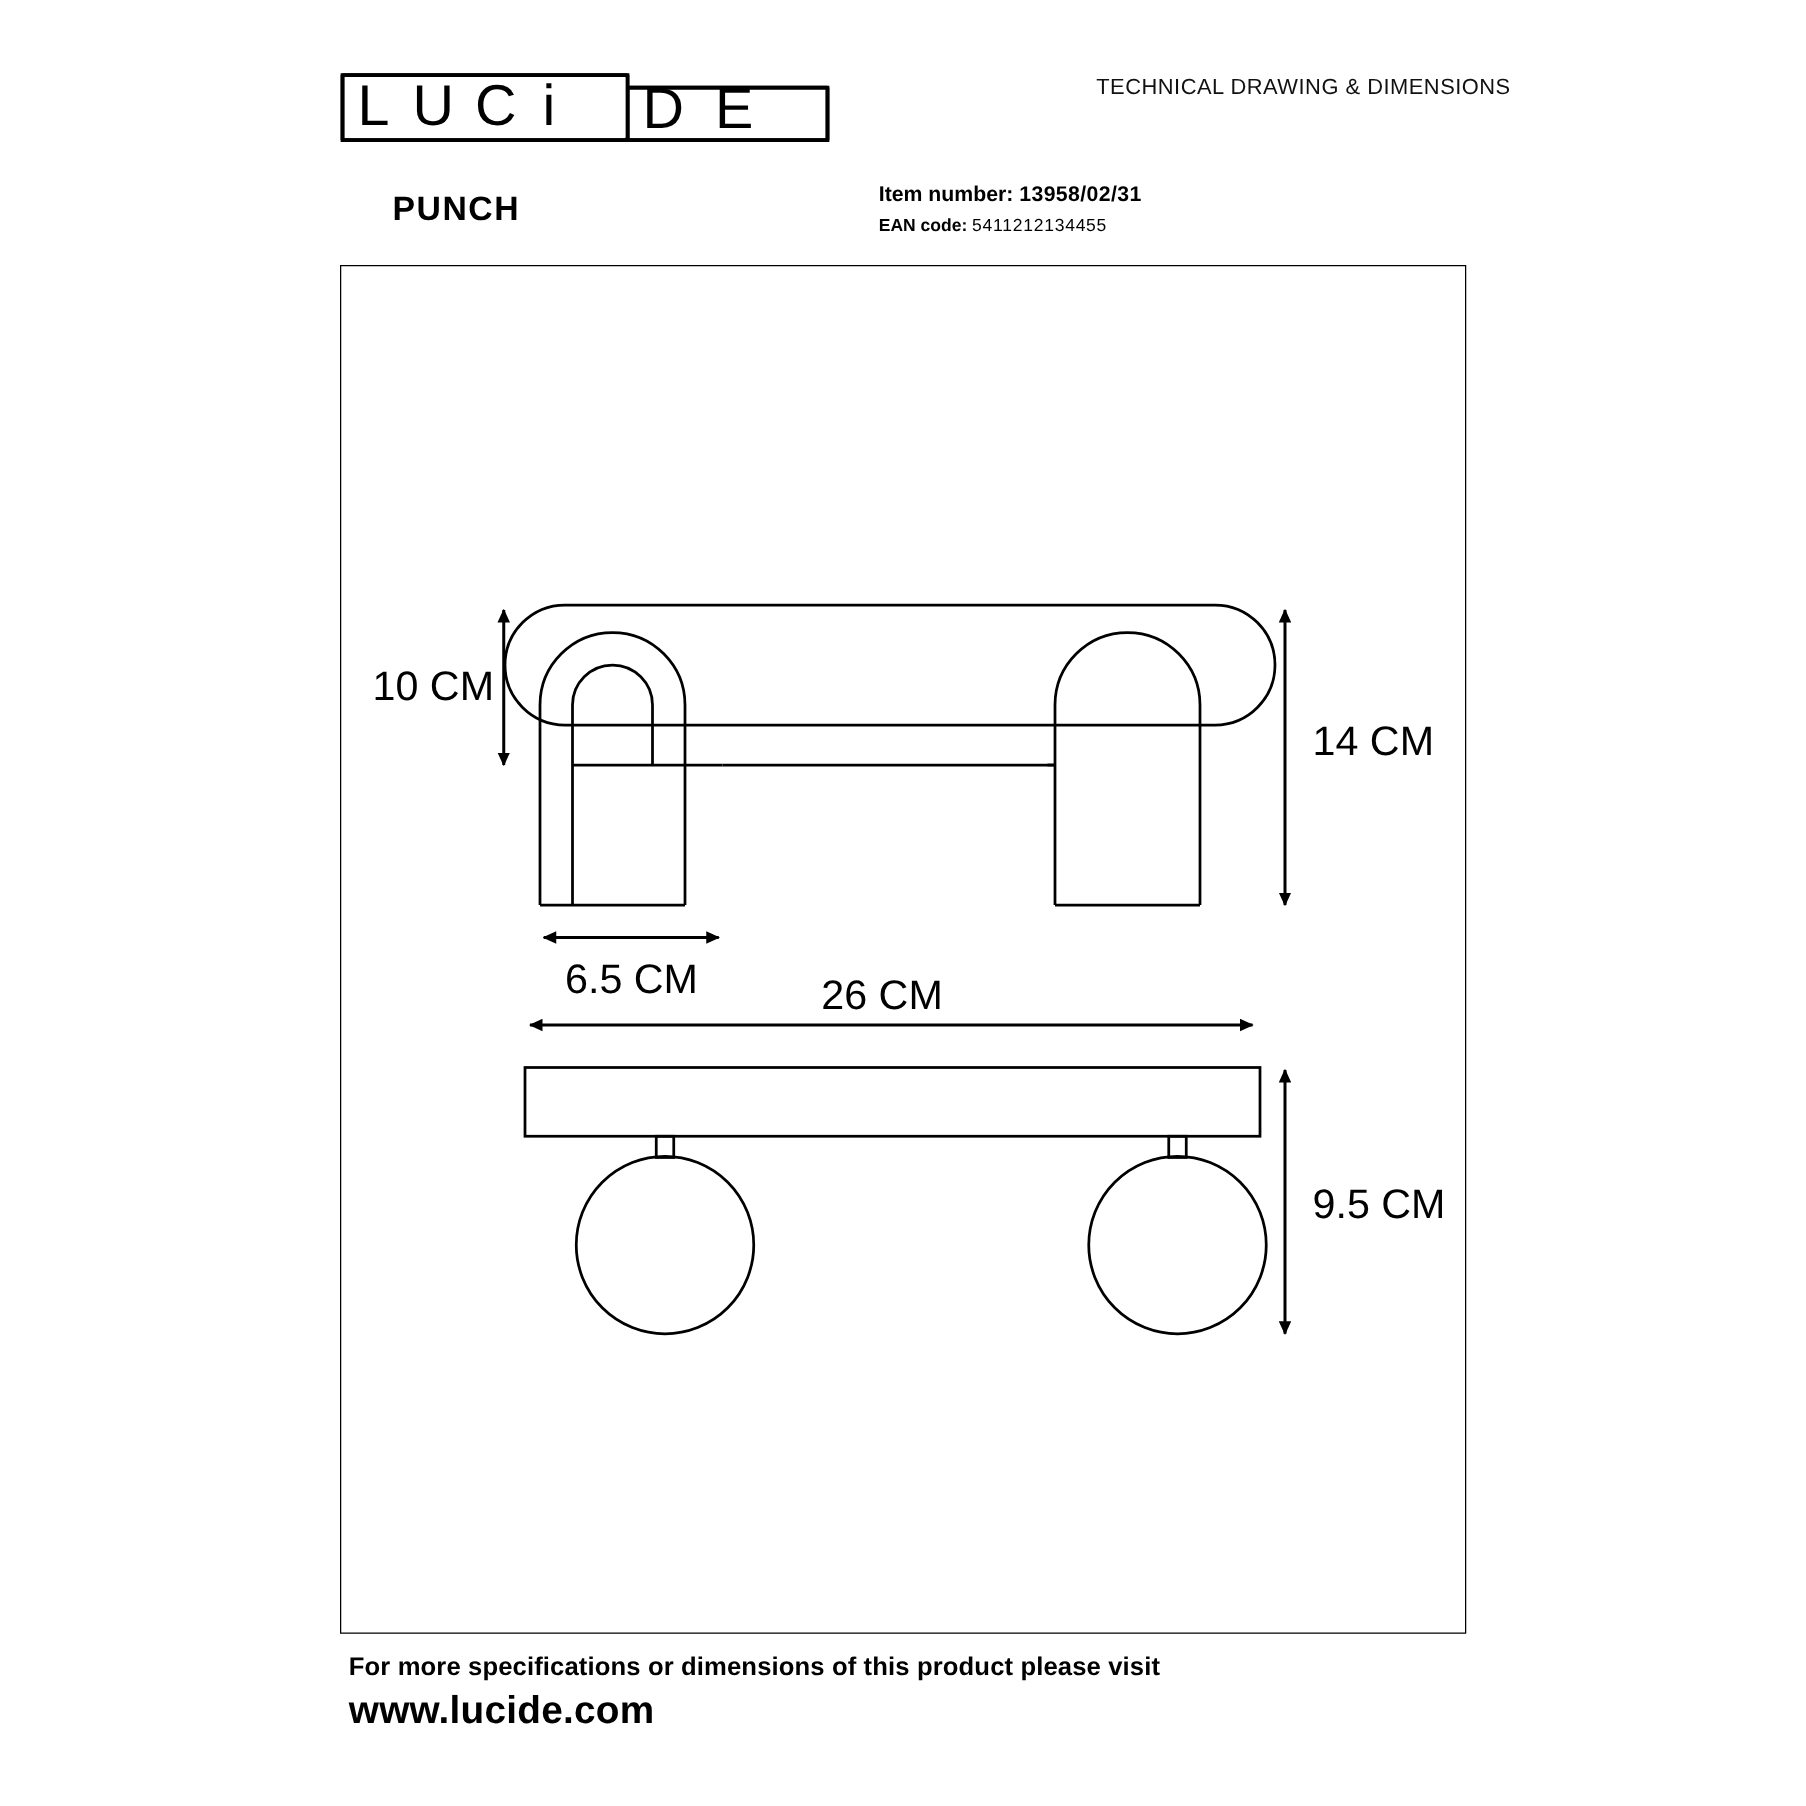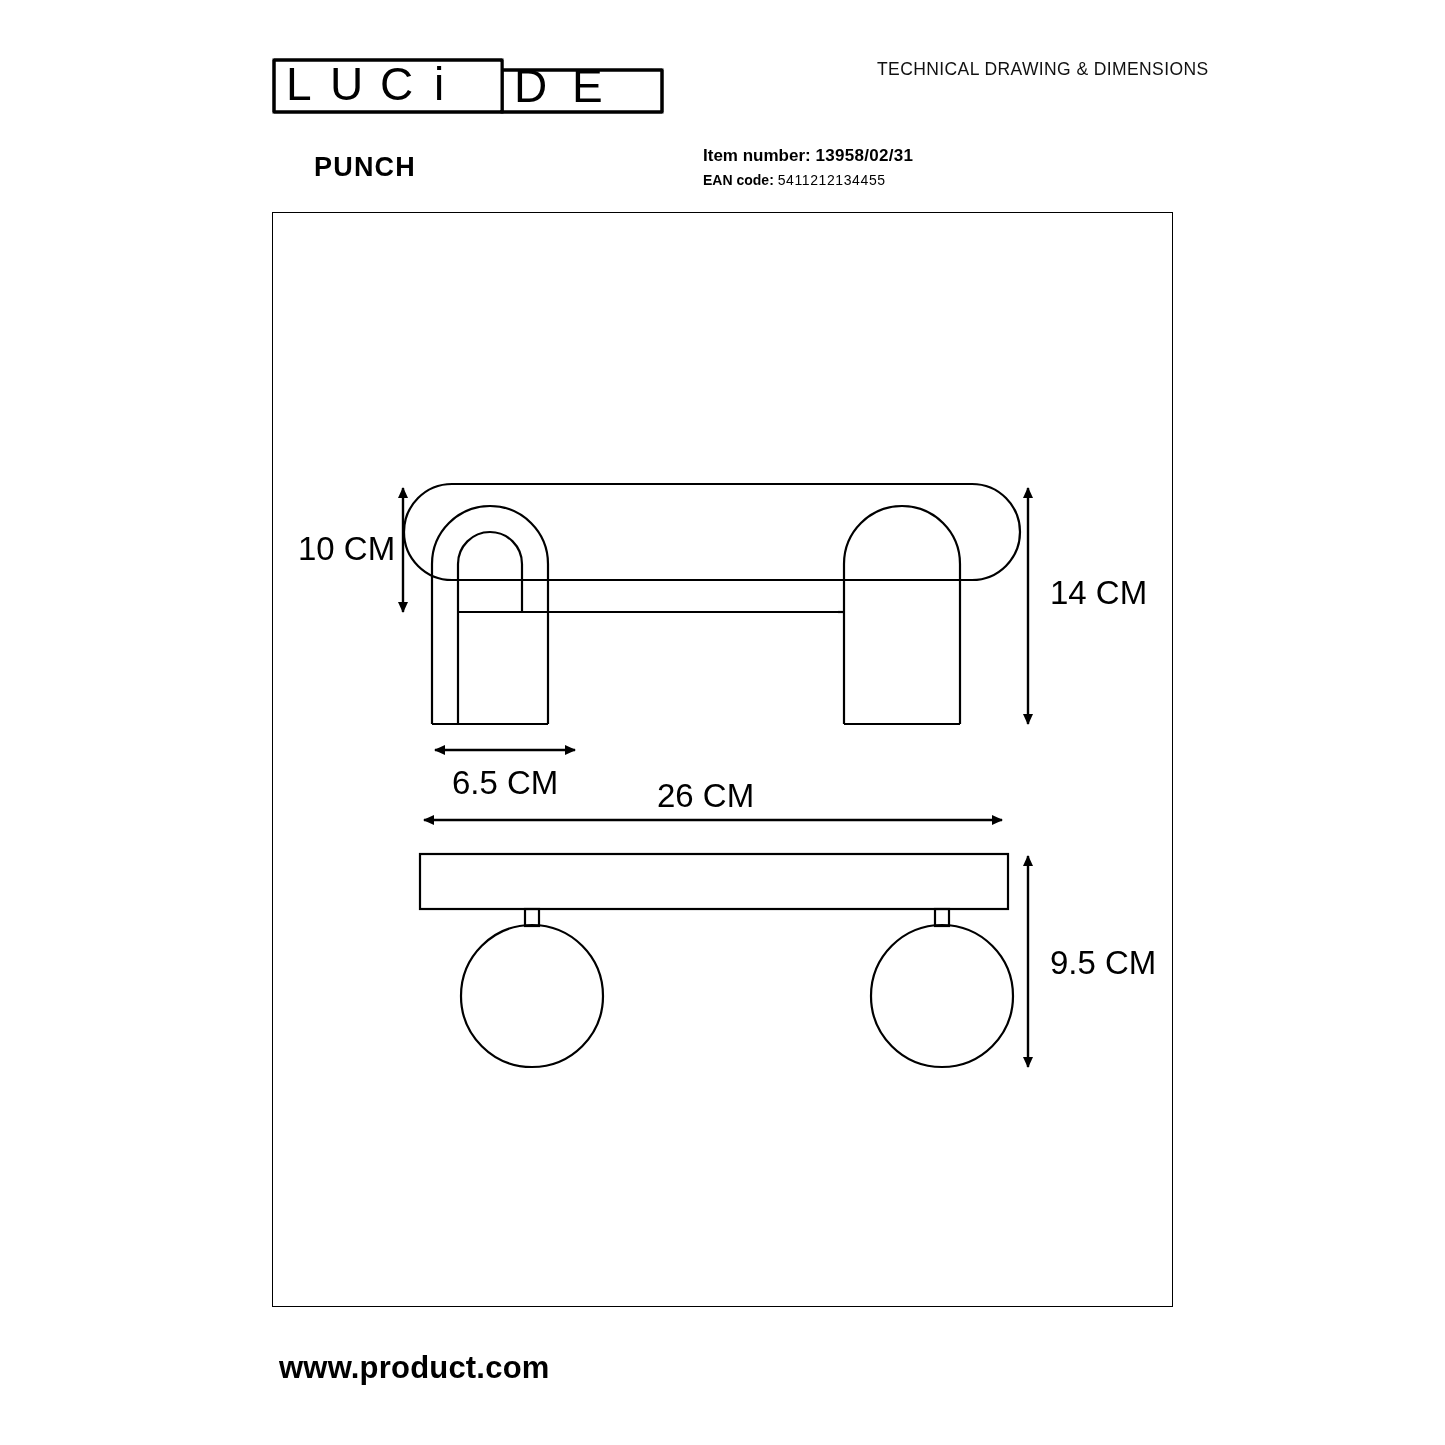--- a/index.html
+++ b/index.html
@@ -215,15 +215,16 @@
       <g font-family="Liberation Sans, sans-serif" fill="#000" font-size="33">
         <text x="26" y="348">10 CM</text>
         <text x="778" y="392">14 CM</text>
         <text x="180" y="582">6.5 CM</text>
         <text x="385" y="595">26 CM</text>
         <text x="778" y="762">9.5 CM</text>
       </g>
     </svg>
   </div>
 
-  <div class="footer-line2">www.product.com</div>
+  <div class="footer-line1">For more specifications or dimensions of this product please visit</div>
+  <div class="footer-line2">www.lucide.com</div>
 
 </div>
 
 </body></html>

